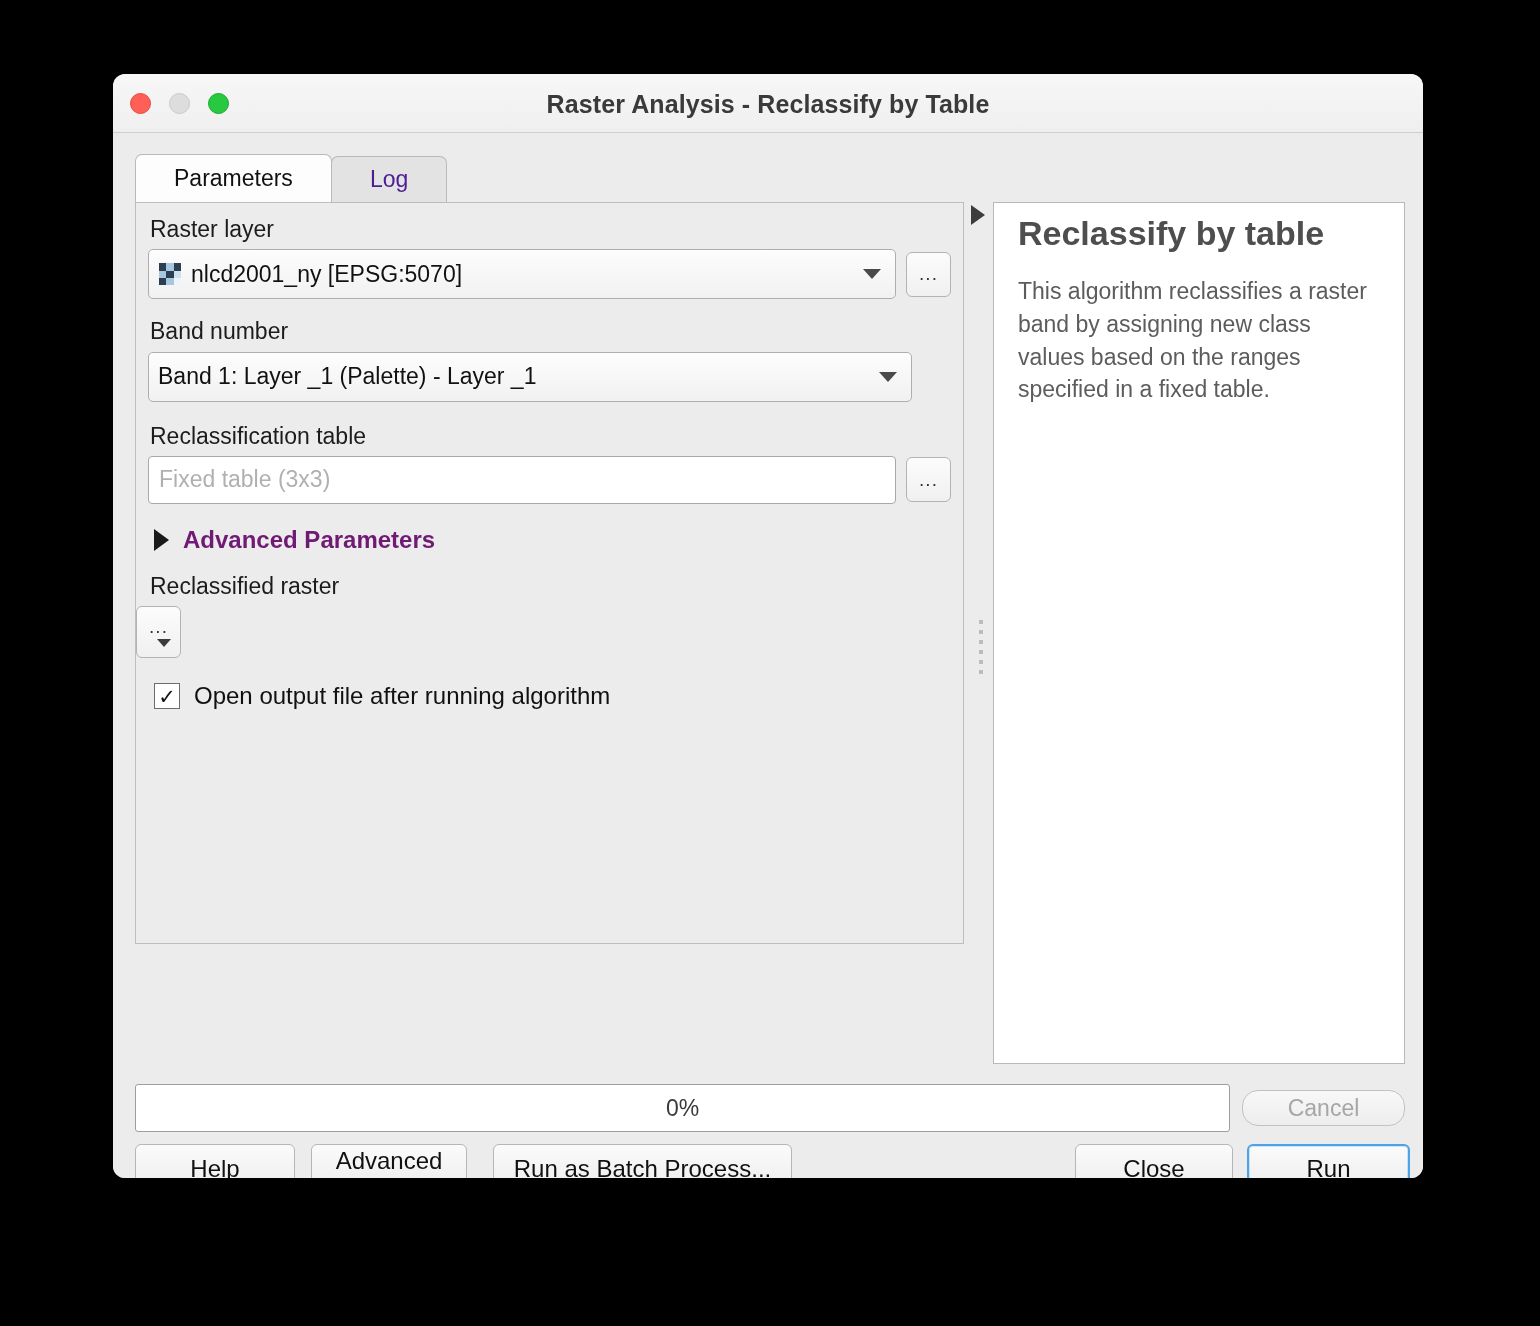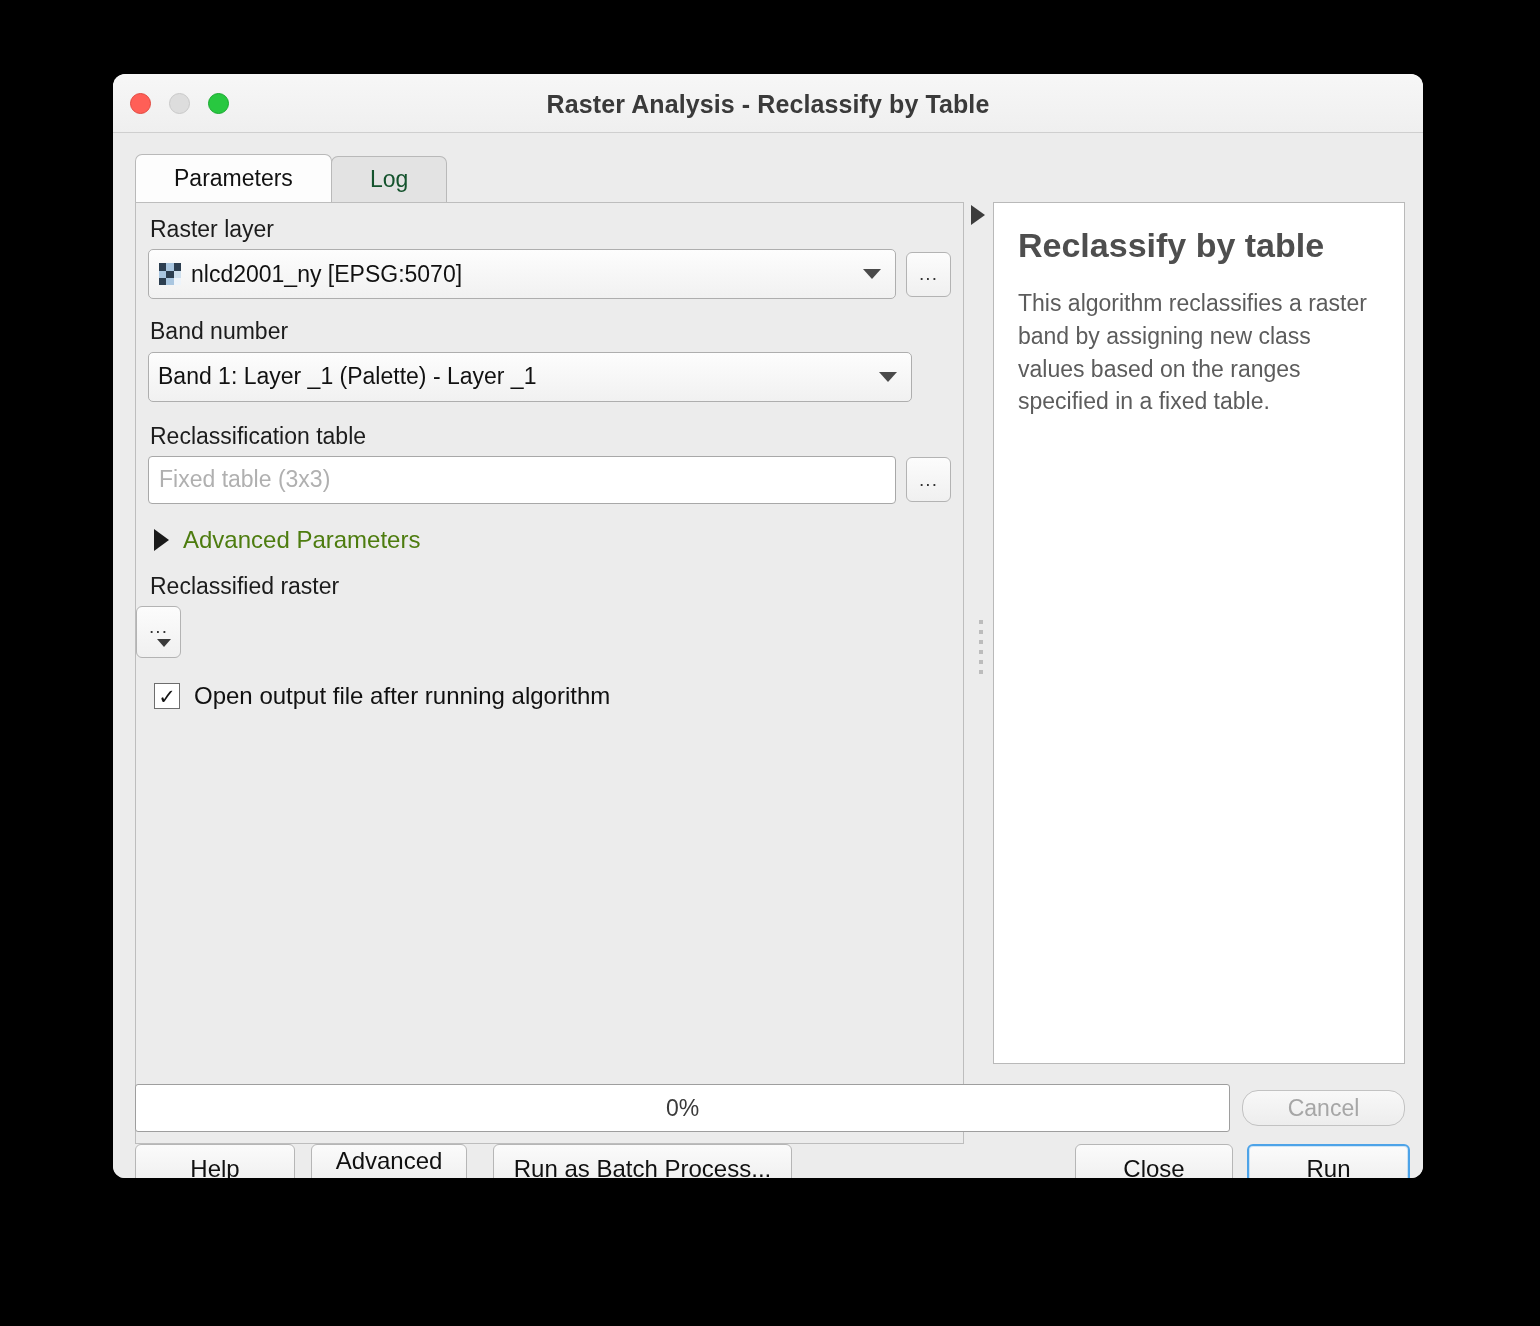--- a/index.html
+++ b/index.html
@@ -64,27 +64,27 @@
     height: 46px;
     padding: 0 38px;
     display: flex; align-items: center;
     font-size: 23px; color: #1d1d1d;
     border: 1px solid #b9b9b9;
     border-bottom: none;
     border-top-left-radius: 7px; border-top-right-radius: 7px;
     margin-right: -1px;
   }
   .tab.active { background: #fdfdfd; color: #111; height: 48px; }
-  .tab.inactive { background: #e3e3e3; color: #14532d; }
+  .tab.inactive { background: #e3e3e3; color: #4c1d95; }
 
   
   #params-panel {
     position: absolute;
     left: 22px; top: 128px;
-    width: 829px; height: 942px;
+    width: 829px; height: 742px;
     background: #ececec;
     border: 1px solid #bdbdbd;
   }
   #params-inner { position: relative; padding: 14px 12px 0 12px; }
 
   .field-label {
     font-size: 23px; color: #1c1c1c;
     margin: 0 0 7px 2px;
     line-height: 1.1;
   }
@@ -177,21 +177,21 @@
   }
 
   
   .adv-row { display: flex; align-items: center; gap: 14px; margin: 22px 0 20px 6px; }
   .adv-tri {
     width:0;height:0;
     border-top: 11px solid transparent;
     border-bottom: 11px solid transparent;
     border-left: 15px solid #1a1a1a;
   }
-  .adv-label { font-size: 24px; font-weight: normal; color: #4d7c0f; }
+  .adv-label { font-size: 24px; font-weight: bold; color: #701a75; }
 
   
   .check-row { display:flex; align-items:center; gap: 14px; margin-top: 24px; margin-left: 6px;}
   .checkbox {
     width: 26px; height: 26px;
     background:#fff; border: 1px solid #6d6d6d;
     display:flex;align-items:center;justify-content:center;
     font-size: 21px; color:#111; line-height:1;
   }
   .check-label { font-size: 24px; color:#111; }
@@ -211,21 +211,21 @@
   }
   #splitter-grip i { width:4px;height:4px;background:#bcbcbc;display:block;}
 
   
   #help-panel {
     position: absolute;
     left: 880px; top: 128px;
     width: 412px; height: 862px;
     background: #ffffff;
     border: 1px solid #b9b9b9;
-    padding: 24px 24px;
+    padding: 12px 24px;
     overflow: hidden;
   }
   #help-title {
     font-size: 34px; font-weight: bold; color: #4e4e4e;
     margin: 0 0 22px 0; line-height: 1.1;
   }
   #help-body {
     font-size: 23px; color: #5c5c5c; line-height: 1.42;
   }
 

